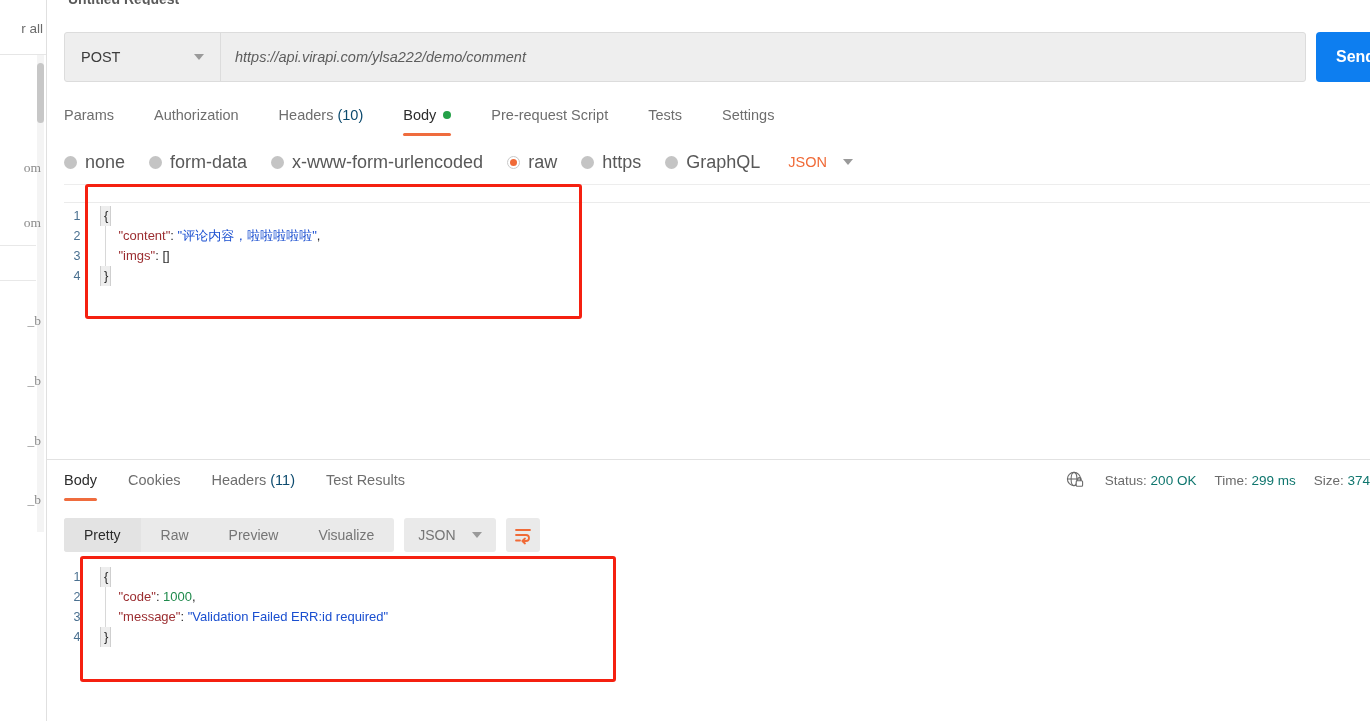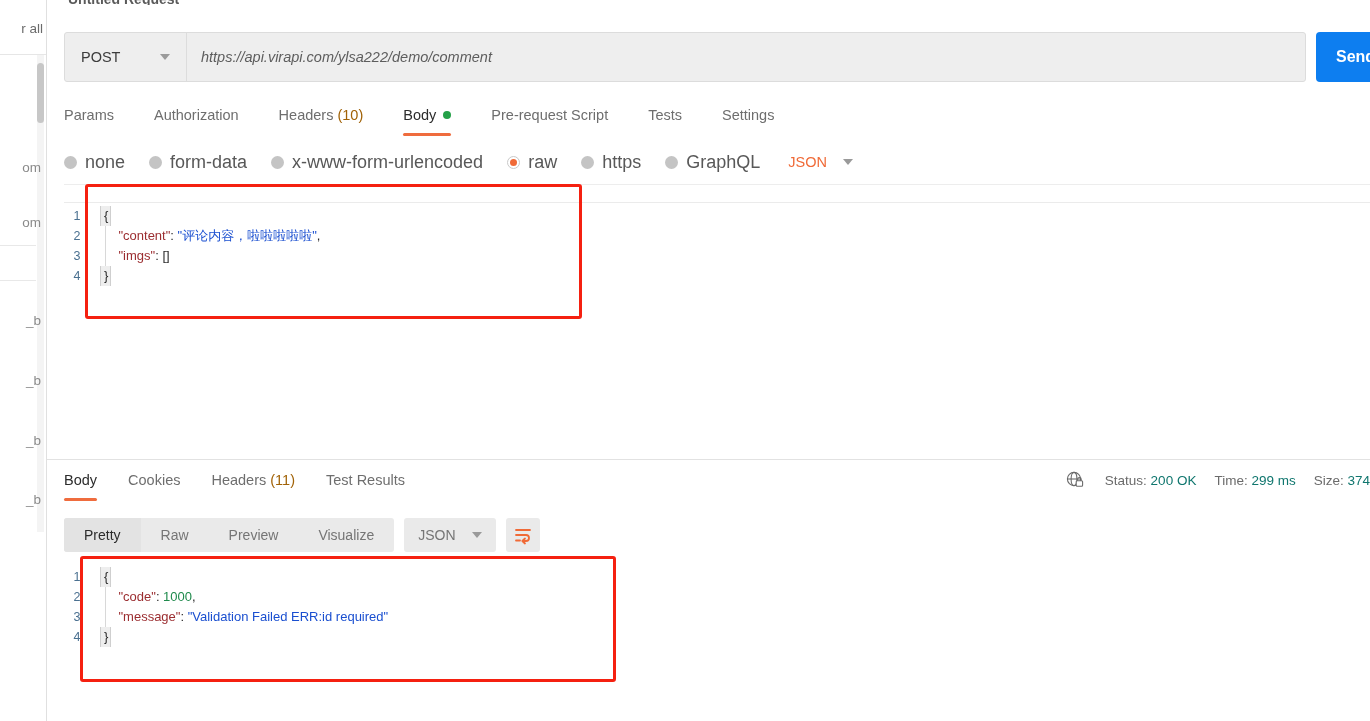--- a/index.html
+++ b/index.html
@@ -22,20 +22,21 @@
     position: absolute; left: 0; top: 0; width: 47px; height: 55px;
     border-bottom: 1px solid #e6e6e6; background: #fff;
   }
   .sb-top-label {
     position: absolute; right: 4px; top: 21px;
     font-size: 13.5px; color: #6b6b6b; white-space: nowrap;
   }
   .sb-scrollarea {
     position: absolute; left: 0; top: 55px; width: 47px; height: 666px;
     background: #fff;
+    font-family: Liberation Serif, serif;
   }
   .sb-frag {
     position: absolute; right: 6px;
     font-size: 13.5px; color: #8a8a8a; white-space: nowrap;
   }
   .sb-divider {
     position: absolute; left: 0; width: 36px; height: 1px; background: #e8e8e8;
   }
   .sb-scrollbar {
     position: absolute; left: 37px; top: 0; width: 7px; height: 666px;
@@ -59,21 +60,21 @@
     white-space: nowrap; overflow: hidden; height: 14px;
   }
 
   
   .urlbar {
     position: absolute; left: 17px; top: 32px; width: 1242px; height: 50px;
     border: 1px solid #dcdcdc; border-radius: 3px; background: #eeeeee;
     display: flex; align-items: stretch;
   }
   .method-box {
-    width: 122px; display: flex; align-items: center;
+    width: 156px; display: flex; align-items: center;
     border-right: 1px solid #dcdcdc; padding: 0 16px;
     justify-content: space-between; cursor: pointer;
   }
   .method-label { font-size: 14.5px; color: #3c3c3c; }
   .caret {
     width: 0; height: 0; border-left: 5px solid transparent;
     border-right: 5px solid transparent; border-top: 6px solid #9a9a9a;
   }
   .url-input-wrap { flex: 1; display: flex; align-items: center; padding: 0 14px; font-style: italic; }
   .url-text { font-size: 14.5px; color: #5d5d5d; }
@@ -95,21 +96,21 @@
   }
   .rtab {
     position: relative; font-size: 14.5px; color: #6e6e6e;
     padding: 4px 0 13px 0; margin-right: 40px; cursor: pointer; white-space: nowrap;
   }
   .rtab.active { color: #2c2c2c; }
   .rtab.active::after {
     content: ""; position: absolute; left: 0; right: 0; bottom: 0;
     height: 3px; background: #ef6c3e; border-radius: 2px;
   }
-  .tab-count { color: #a16207; }
+  .tab-count { color: #0c4a6e; }
   .green-dot {
     display: inline-block; width: 8px; height: 8px; border-radius: 50%;
     background: #24a148; margin-left: 7px; vertical-align: 1px;
   }
 
   
   .radio-row {
     position: absolute; left: 17px; top: 148px; height: 28px;
     display: flex; align-items: center;
   }

